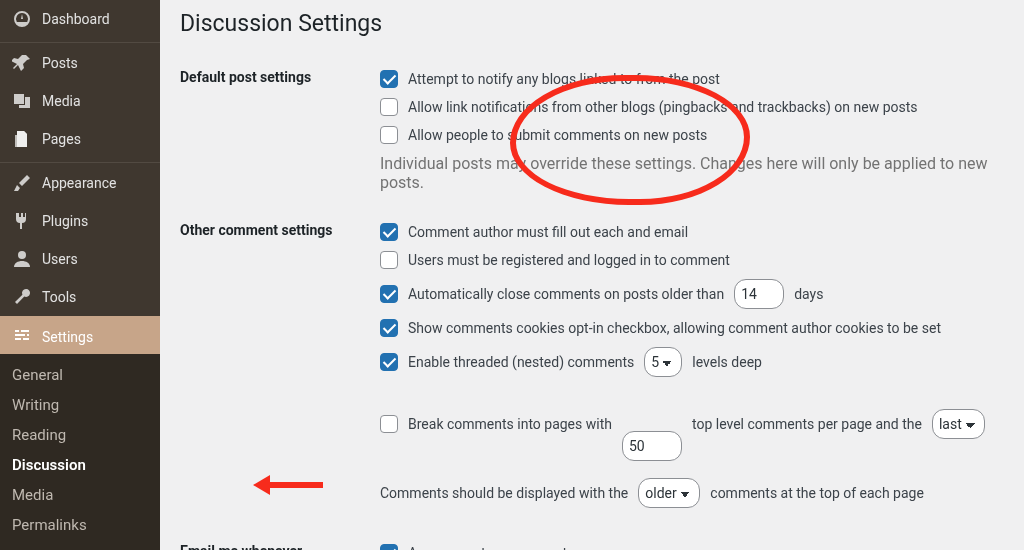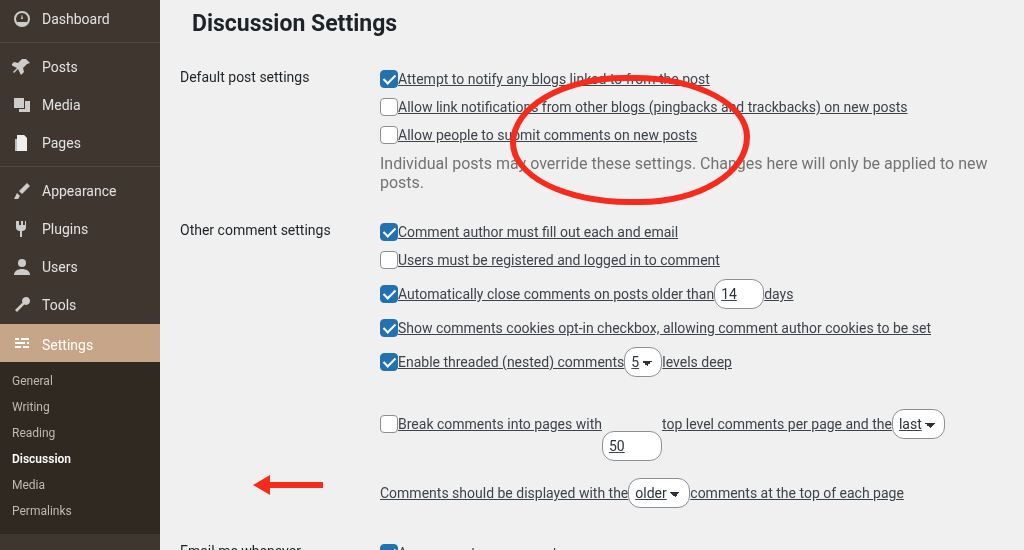--- a/index.html
+++ b/index.html
@@ -6,28 +6,28 @@
   body { width: 1024px; height: 550px; overflow: hidden; display: flex; background: #f0f0f1; }
   .sidebar { width: 160px; background: #3f372f; color: #e2e2e2; flex-shrink: 0; display: flex; flex-direction: column; font-size: 14px; }
   .side-item { display: flex; align-items: center; gap: 10px; padding: 9px 12px; cursor: pointer; color: #e2e2e2; }
   .side-item.active { background: #c7a589; color: #fff; position: relative; align-items: flex-end; }
   .side-item.active::after { content:""; position:absolute; right:-8px; top:50%; transform:translateY(-50%); border:8px solid transparent; border-right-color:#f0f0f1; }
   .side-icon { width: 20px; height: 20px; display:flex; align-items:center; justify-content:center; flex-shrink:0; }
   .side-icon svg { fill: rgba(255,255,255,.75); }
   .side-item.active .side-icon svg { fill:#fff; }
   .side-sep { height: 6px; border-top: 1px solid #524a42; margin-top: 4px; }
   .sub-items { background: #2f2922; padding: 6px 0 10px; }
-  .sub-item { padding: 6px 12px; font-size: 12px; color: #bfb8b0; cursor: pointer; }
+  .sub-item { padding: 6px 12px; font-size: 15px; color: #bfb8b0; cursor: pointer; }
   .sub-item.current { color: #fff; font-weight: 600; }
   .main { flex: 1; padding: 10px 20px 0 20px; color: #1d2327; overflow:hidden; }
-  h1.page-title { font-size: 23px; font-weight: 700; margin: 0 12px 22px; color: #1d2327; }
+  h1.page-title { font-size: 23px; font-weight: 400; margin: 0 0 22px; color: #1d2327; }
   .form-table { width: 100%; border-collapse: collapse; }
-  .form-table th { width: 200px; text-align: left; vertical-align: top; padding: 10px 10px 20px 0; font-weight: 400; font-size: 14px; color: #1d2327; }
+  .form-table th { width: 200px; text-align: left; vertical-align: top; padding: 10px 10px 20px 0; font-weight: 700; font-size: 14px; color: #1d2327; }
   .form-table td { padding: 6px 0 20px; font-size: 14px; color: #3c434a; }
-  .opt { display: flex; align-items: center; gap: 0; padding: 5px 0; flex-wrap: wrap; text-decoration: underline; }
+  .opt { display: flex; align-items: center; gap: 10px; padding: 5px 0; flex-wrap: wrap; }
   .opt label { font-size: 14px; color: #3c434a; }
   .desc { color: #737373; font-size: 16px; padding: 5px 0 0; }
   input[type=checkbox].cb { appearance:none; width:18px; height:18px; border:1px solid #8c8f94; border-radius:4px; background:#fff; cursor:pointer; display:inline-flex; align-items:center; justify-content:center; flex-shrink:0; }
   input[type=checkbox].cb:checked { background:#2271b1; border-color:#2271b1; }
   input[type=checkbox].cb:checked::after { content:""; width:5px; height:10px; border:solid #fff; border-width:0 2px 2px 0; transform:rotate(45deg); margin-top:-2px; }
   input[type=text].numbox, select.sel { height:30px; border:1px solid #8c8f94; border-radius:12px; background:#fff; padding:0 6px; font-size:14px; color:#2c3338; }
   input[type=text].numbox { width:50px; text-align:left; }
   select.sel { padding-right:22px; appearance:none; background-image: linear-gradient(45deg, transparent 50%, #2c3338 50%), linear-gradient(135deg, #2c3338 50%, transparent 50%); background-position: calc(100% - 14px) 13px, calc(100% - 9px) 13px; background-size: 5px 5px; background-repeat: no-repeat; }
   
   .annot { position:absolute; pointer-events:none; }

